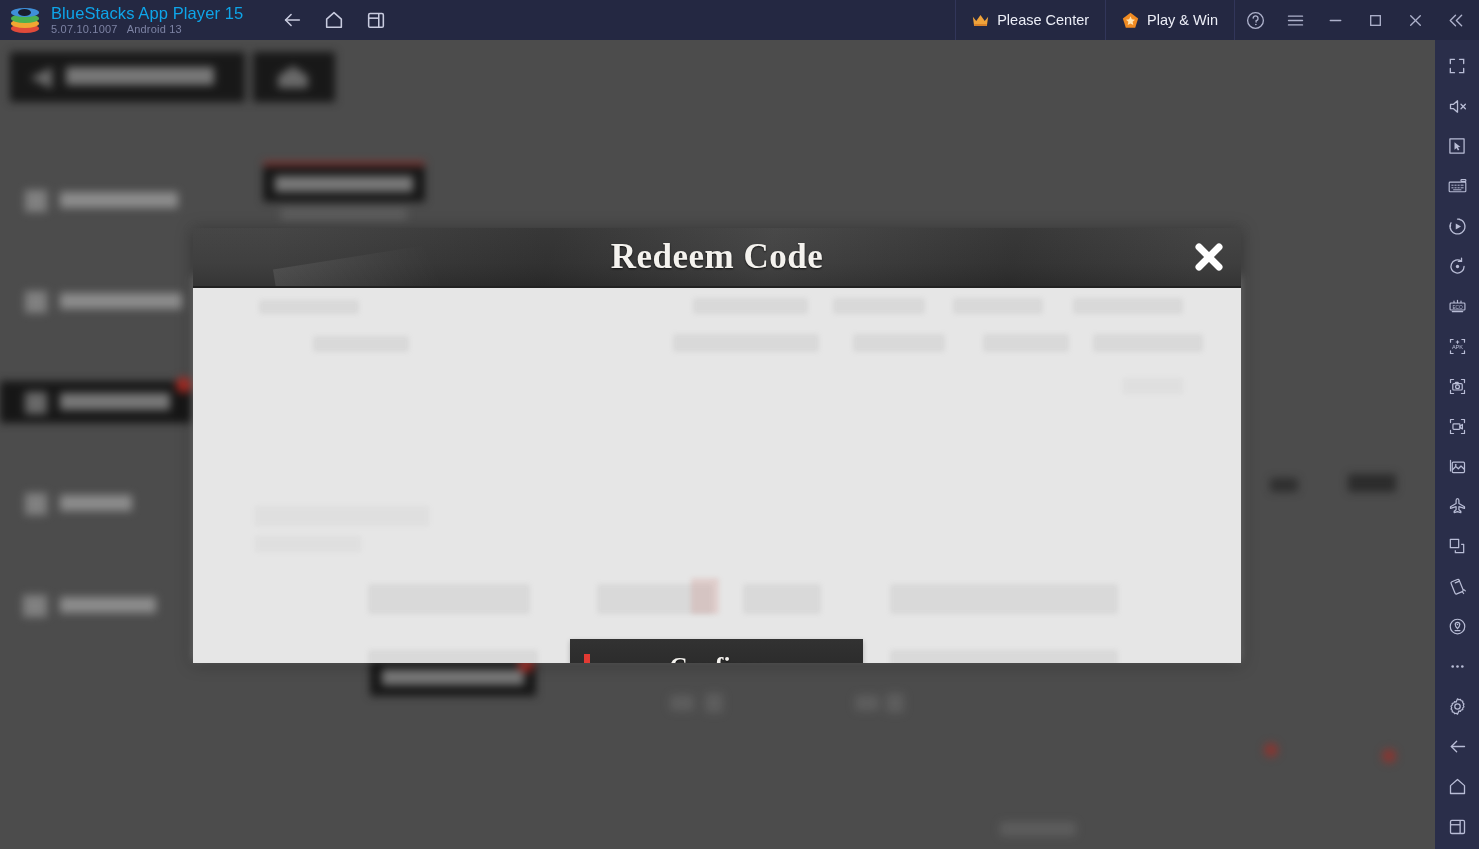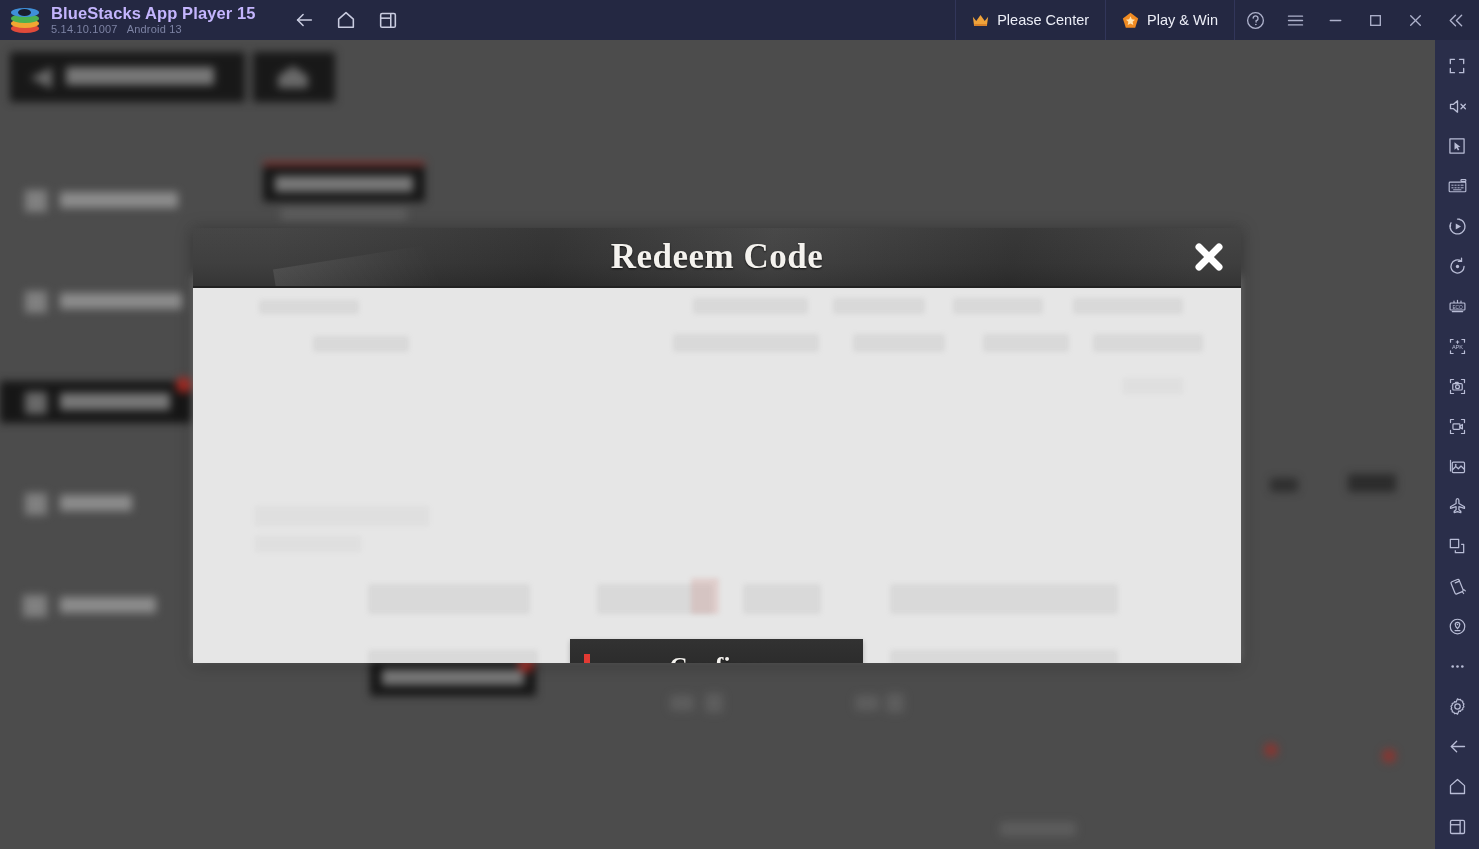--- a/index.html
+++ b/index.html
@@ -37,21 +37,21 @@
   .bs-logo i:nth-child(1) { top: 19px; background: #e04a3a; }
   .bs-logo i:nth-child(2) { top: 14px; background: #f0a632; }
   .bs-logo i:nth-child(3) { top: 9px;  background: #4cb050; }
   .bs-logo i:nth-child(4) { top: 3px;  background: #3f8fd8; }
   .bs-logo i:nth-child(5) {
     top: 4px; left: 8px; width: 13px; height: 7px;
     background: #1a1c2e;
   }
   .title-text { display: flex; flex-direction: column; justify-content: center; }
   .title-main {
-    color: #c4b5fd; font-size: 16.5px; font-weight: bold;
+    color: #0ea5e9; font-size: 16.5px; font-weight: normal;
     letter-spacing: .1px; line-height: 19px;
   }
   .title-sub {
     color: #7d83a4; font-size: 11px; line-height: 13px;
     letter-spacing: .2px;
   }
   .title-sub span { margin-right: 9px; }
 
   .navbtns { display: flex; align-items: center; margin-left: 30px; gap: 4px; }
   .navbtn {
@@ -356,21 +356,21 @@
       <i></i>
         <i></i>
         <i></i>
         <i></i>
         <i></i>
     </div>
 
     <div class="title-text">
       <div class="title-main">BlueStacks App Player 15</div>
       <div class="title-sub">
-        <span>5.14.10.1007</span><span>Android 13</span>
+        <span>5.07.10.1007</span><span>Android 13</span>
       </div>
     </div>
 
     <div class="navbtns">
       <div class="navbtn">
         <svg width="22" height="22" viewBox="0 0 24 24" fill="none" stroke="#c9cce0" stroke-width="1.7" stroke-linecap="round" stroke-linejoin="round">
           <line x1="20" y1="12" x2="5" y2="12"></line>
             <polyline points="11,6 5,12 11,18"></polyline>
         </svg>
       </div>

